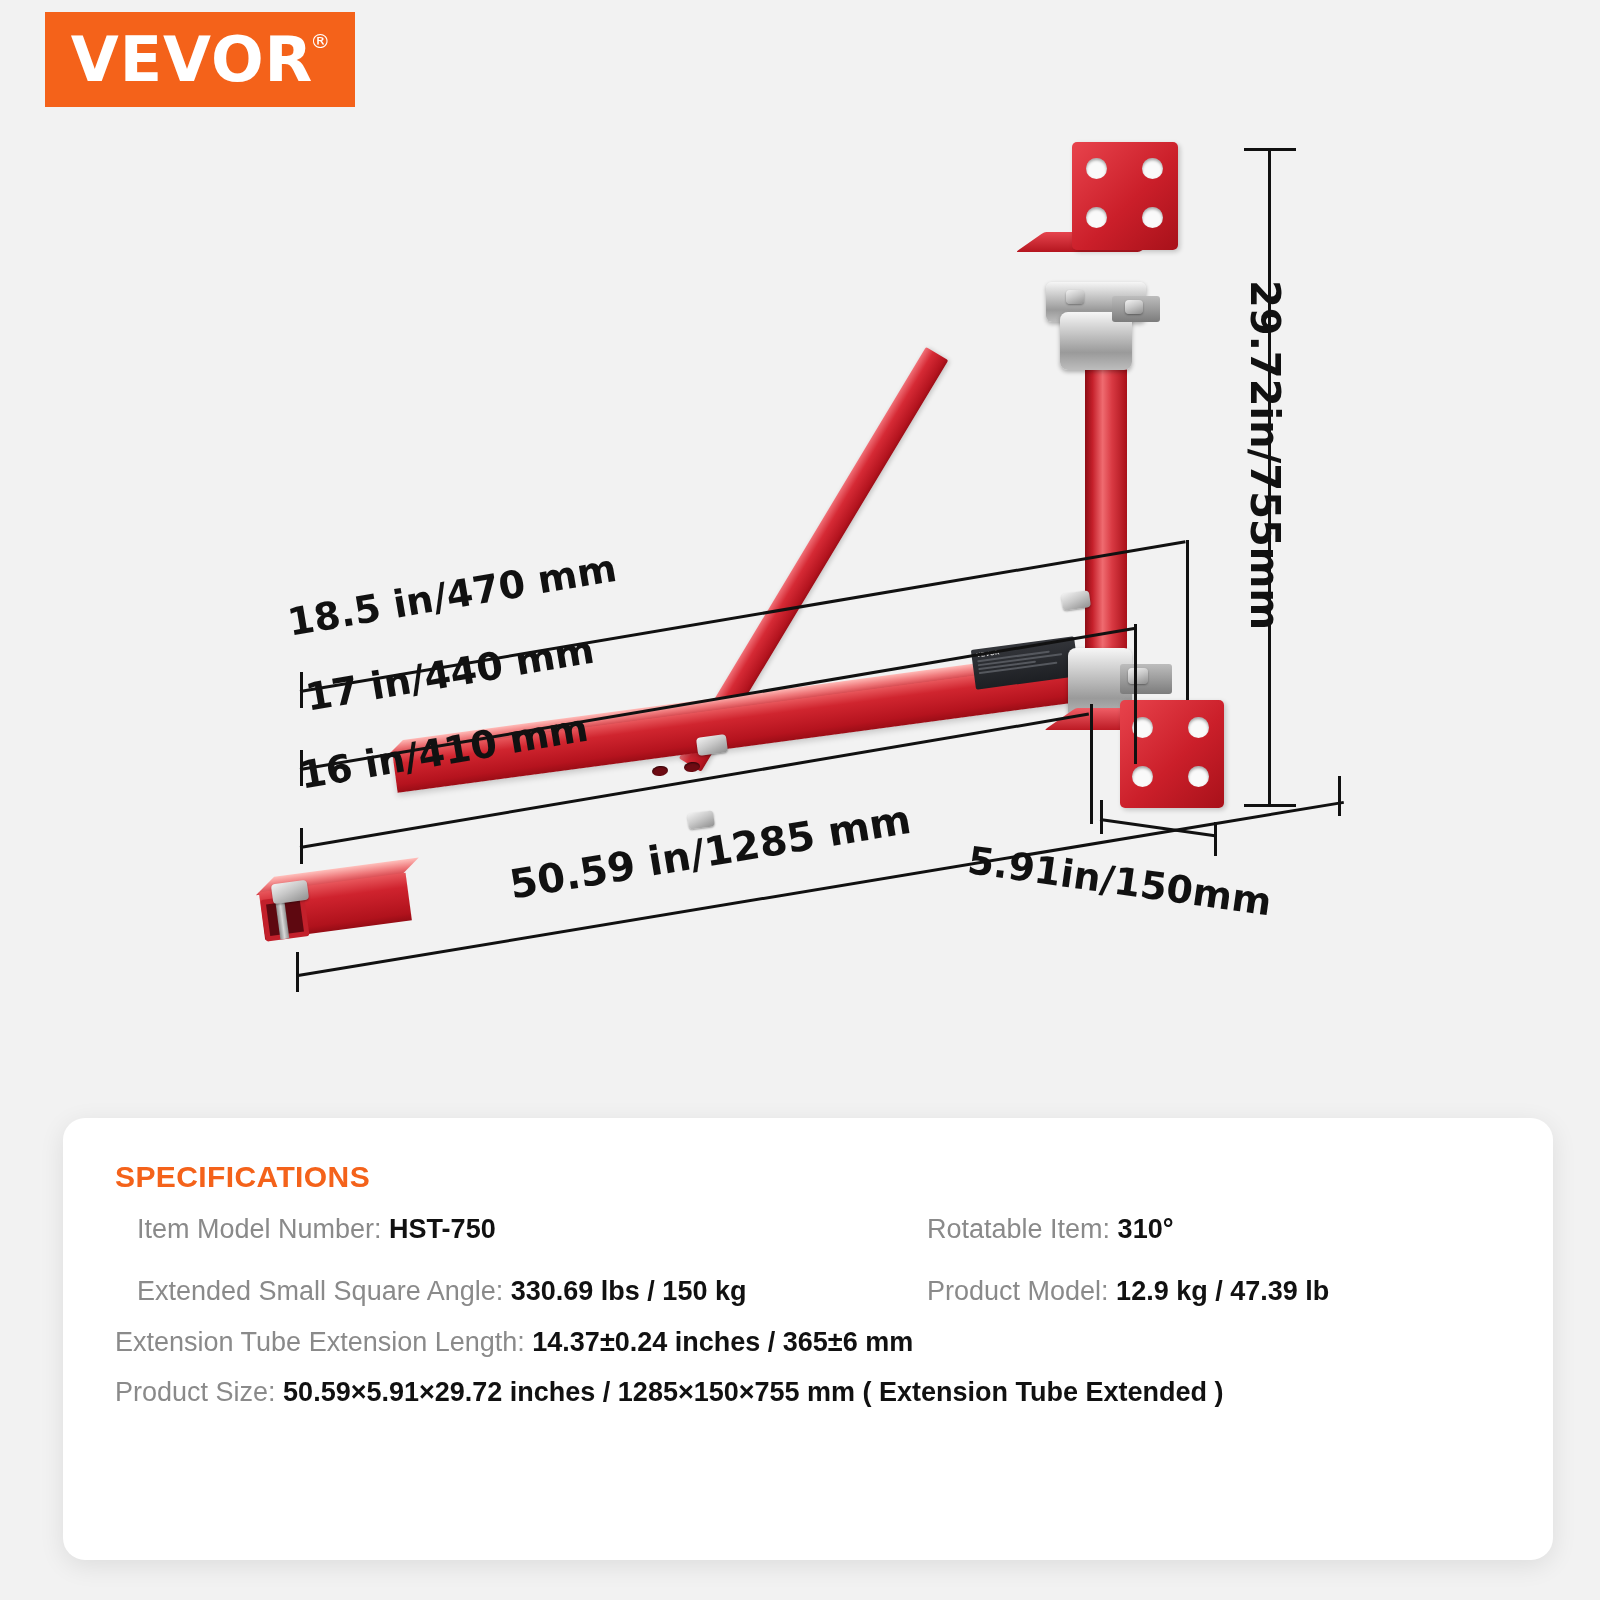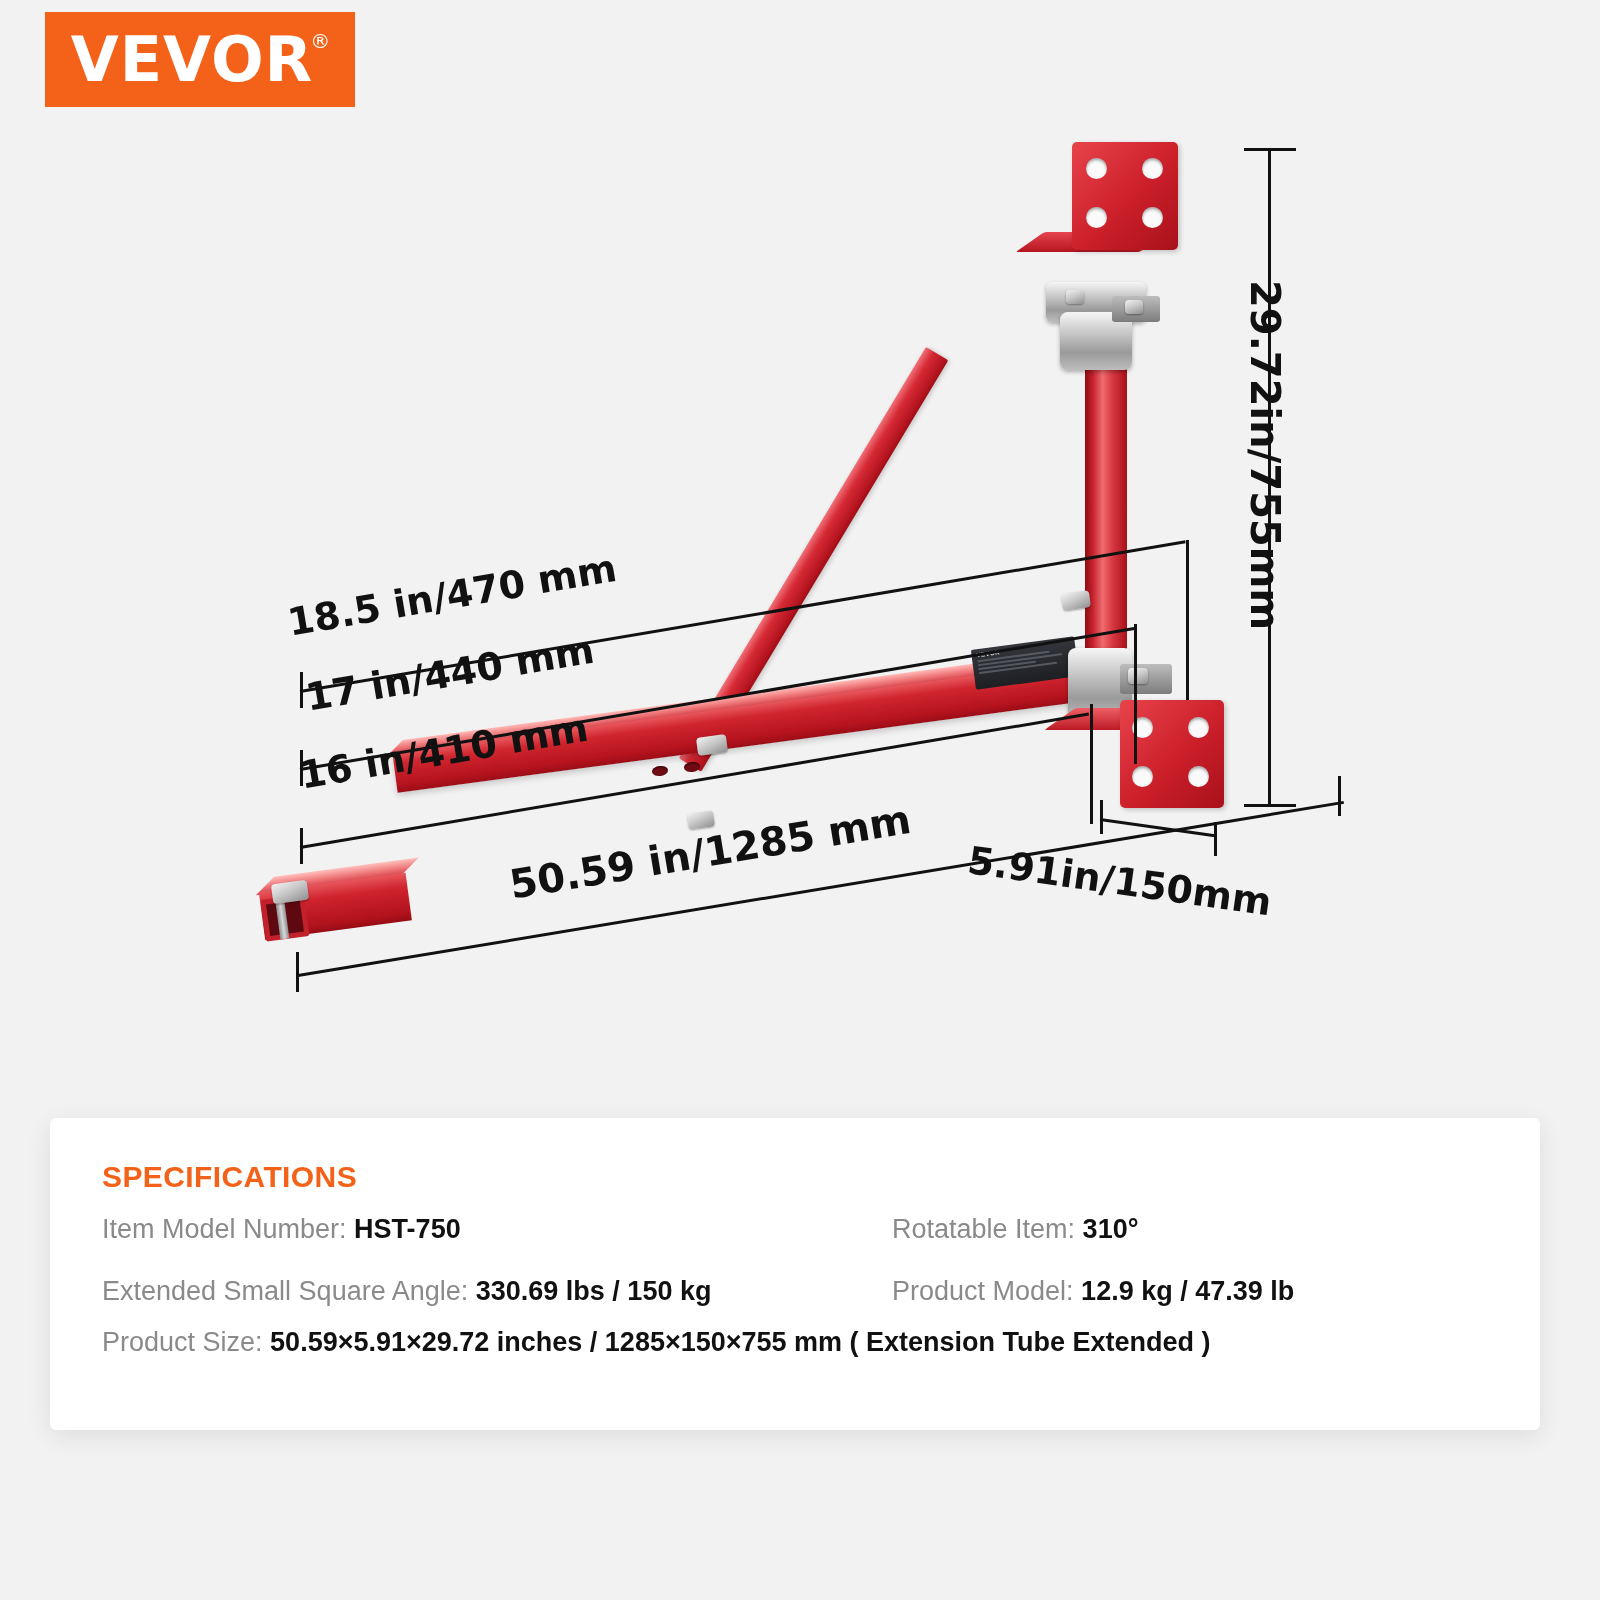--- a/index.html
+++ b/index.html
@@ -193,41 +193,41 @@
   .dimlabel{
     position:absolute;
     color:#111;
     font-family:"DejaVu Sans", sans-serif;
     font-weight:bold;
     white-space:nowrap;
   }
 
   
   #spec-card{
-    position:absolute;left:50px;top:1118px;
-    width:1490px;height:312px;
+    position:absolute;left:63px;top:1118px;
+    width:1490px;height:442px;
     background:#ffffff;
-    border-radius:6px;
+    border-radius:22px;
     box-shadow:0 6px 26px rgba(0,0,0,.09);
     box-sizing:border-box;
     padding:42px 0 0 52px;
   }
   #spec-title{
     color:#f4621a;
     font-size:30px;
     font-weight:bold;
     letter-spacing:.4px;
     margin-bottom:16px;
   }
   .spec-row{
     display:flex;
     align-items:baseline;
     margin-top:12px;
   }
-  .spec-col-left{width:790px;flex:0 0 790px;}
+  .spec-col-left{width:790px;flex:0 0 790px;margin-left:22px;}
   .spec-item{
     font-size:27px;
     line-height:1.42;
     white-space:nowrap;
   }
   .spec-k{color:#8a8a8a;font-weight:normal;}
   .spec-v{color:#111;font-weight:bold;}
 </style>
 </head>
 <body>
@@ -350,20 +350,26 @@
     <div class="spec-col-left spec-item">
       <span class="spec-k">Extended Small Square Angle:</span>
       <span class="spec-v">330.69 lbs / 150 kg</span>
     </div>
     <div class="spec-item">
       <span class="spec-k">Product Model:</span>
       <span class="spec-v">12.9 kg / 47.39 lb</span>
     </div>
   </div>
 
+  <div class="spec-row">
+    <div class="spec-item">
+      <span class="spec-k">Extension Tube Extension Length:</span>
+      <span class="spec-v">14.37±0.24 inches / 365±6 mm</span>
+    </div>
+  </div>
 
   <div class="spec-row">
     <div class="spec-item">
       <span class="spec-k">Product Size:</span>
       <span class="spec-v">50.59×5.91×29.72 inches / 1285×150×755 mm ( Extension Tube Extended )</span>
     </div>
   </div>
 
 </div>
 

